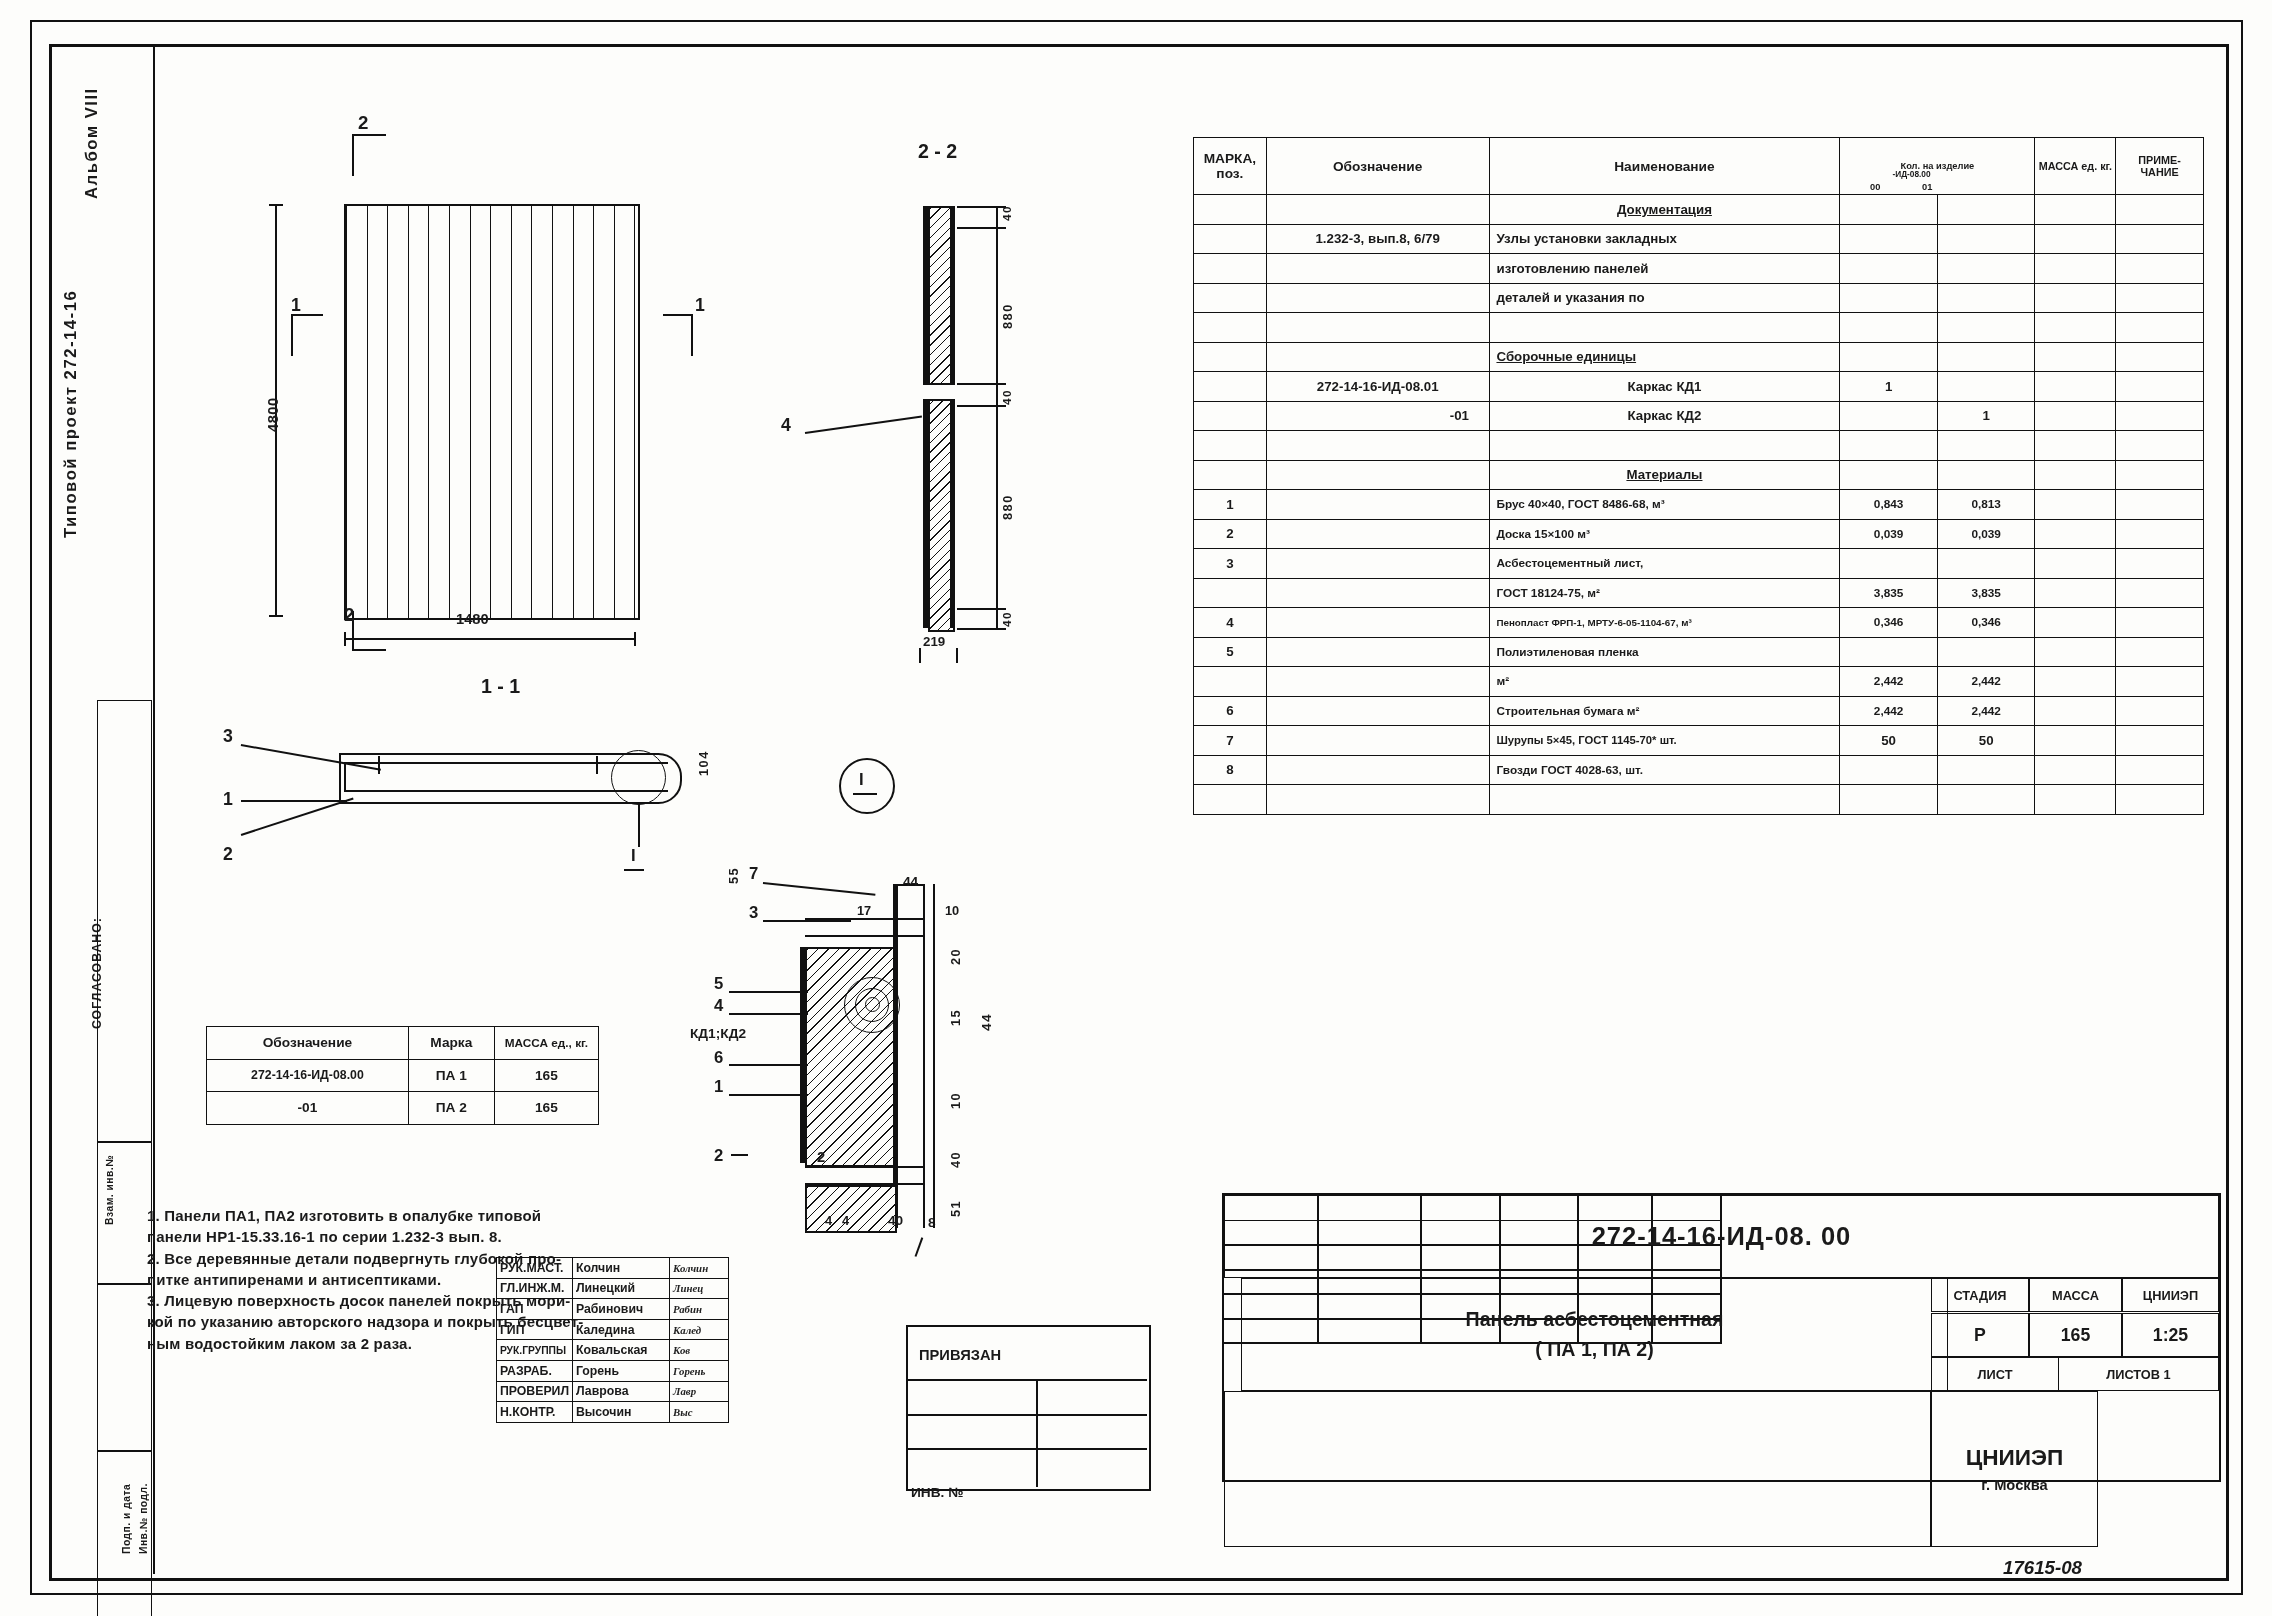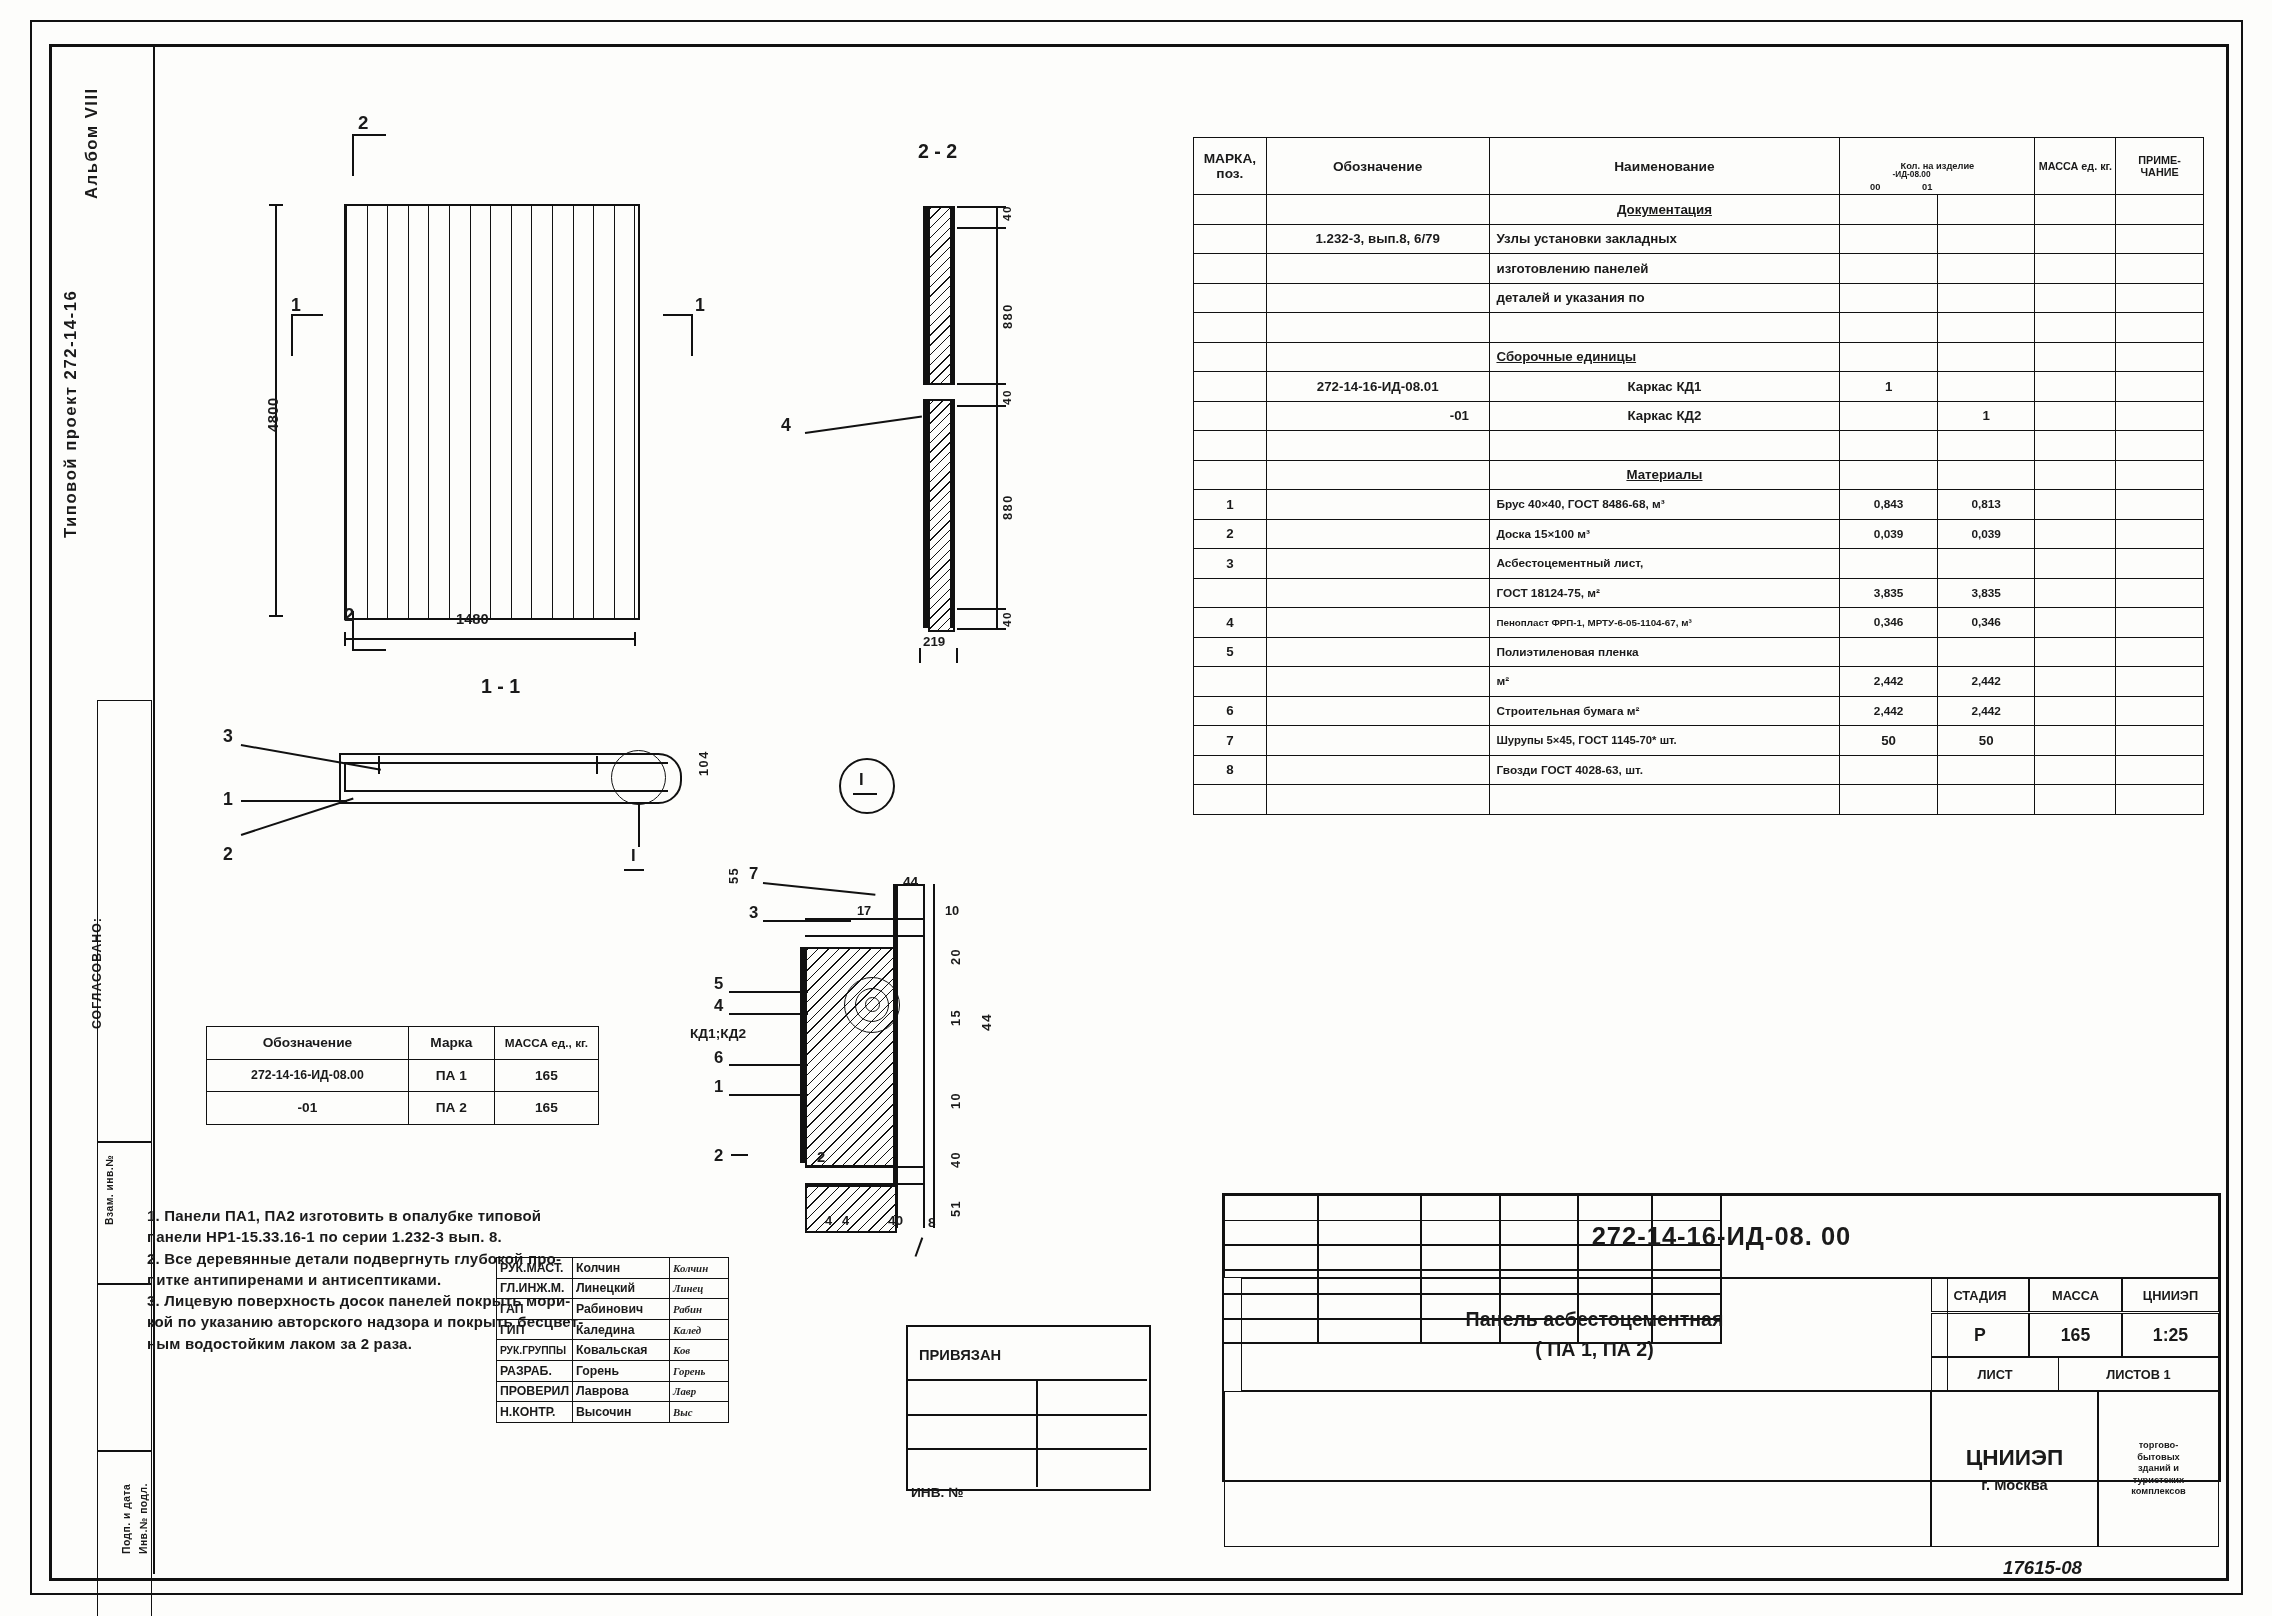--- a/index.html
+++ b/index.html
@@ -648,23 +648,18 @@
     <div class="tb-cell" style="left:898px; top:118px; width:97px; height:44px; font-size:17.7px;">1:25</div>
 
     <div class="tb-cell" style="left:707px; top:162px; width:128px; height:34px; font-size:12.8px;">ЛИСТ</div>
     <div class="tb-cell" style="left:834px; top:162px; width:161px; height:34px; font-size:12.8px;">ЛИСТОВ 1</div>
 
     <div class="tb-cell" style="left:0px; top:196px; width:707px; height:156px; border-top:1.5px solid #111;"></div>
     <div class="tb-cell" style="left:707px; top:196px; width:167px; height:156px; flex-direction:column; font-size:22.6px;">
       <span>ЦНИИЭП</span>
       <span style="font-size:14.7px; margin-top:6.9px;">г. Москва</span>
     </div>
-    <div class="tb-cell" style="left:874px; top:196px; width:121px; height:156px; font-size:9.3px; line-height:1.25; white-space:pre-line; padding:2px;">торгово-
-бытовых
-зданий и
-туристских
-комплексов</div>
   </div>
 
   <div class="t hand" style="left:2003px; top:1557px; font-size:18.7px;">17615-08</div>
 
 </div>
 
 
 </body></html>

